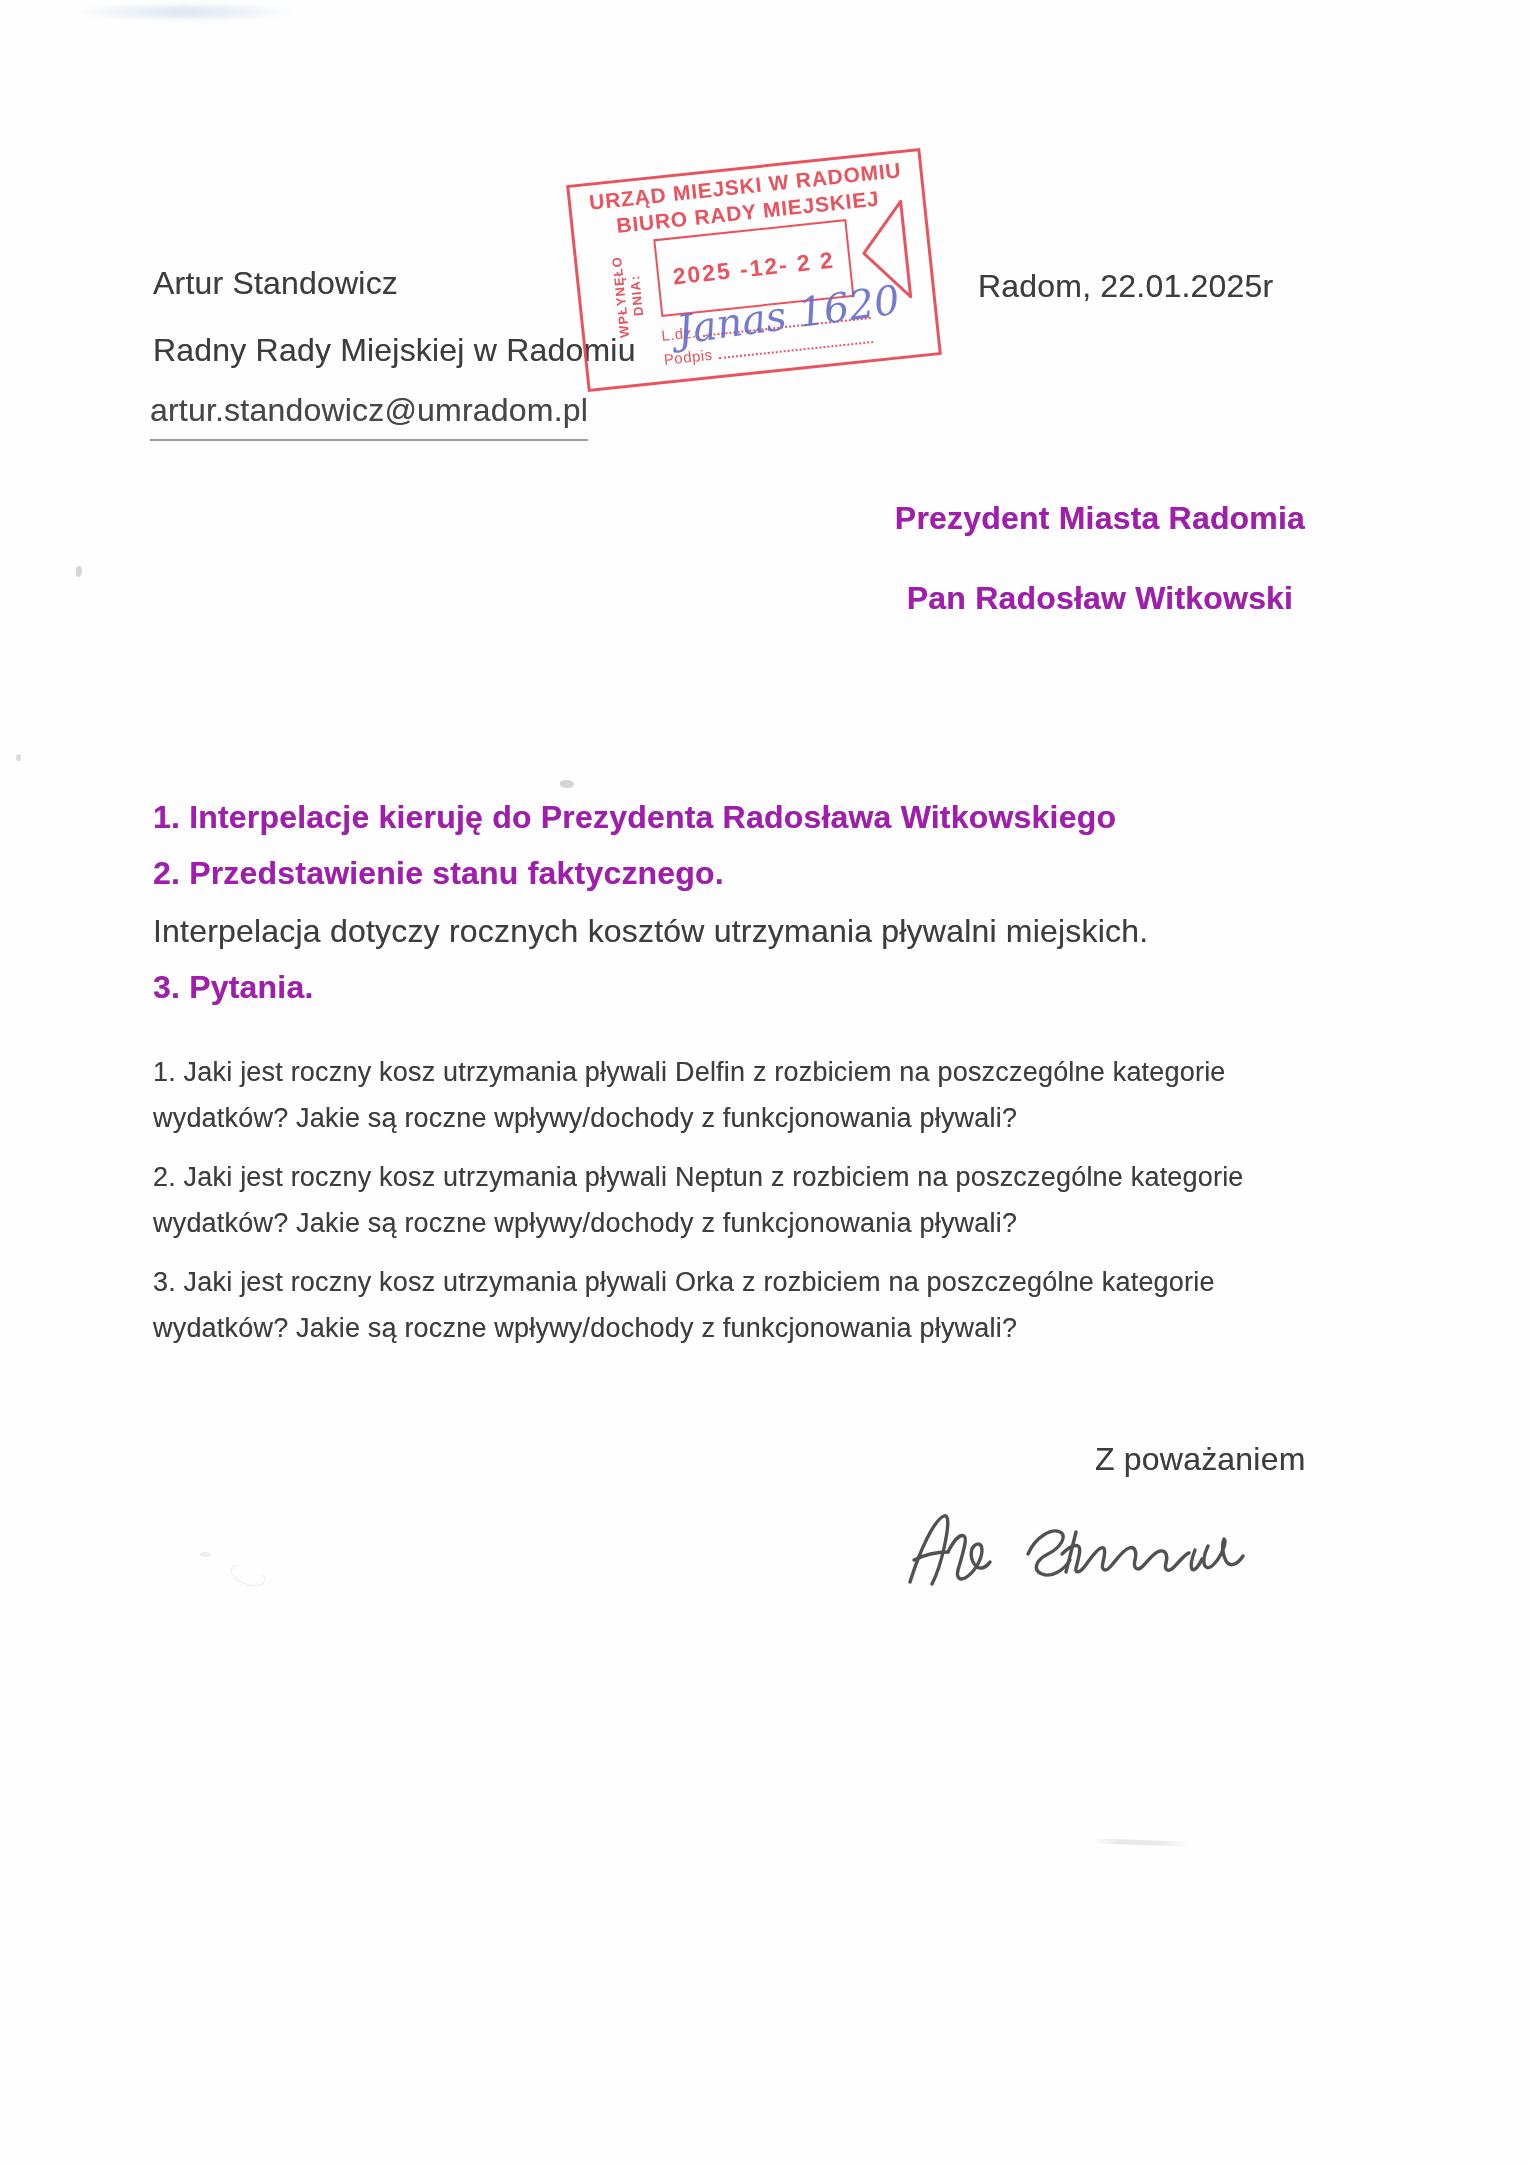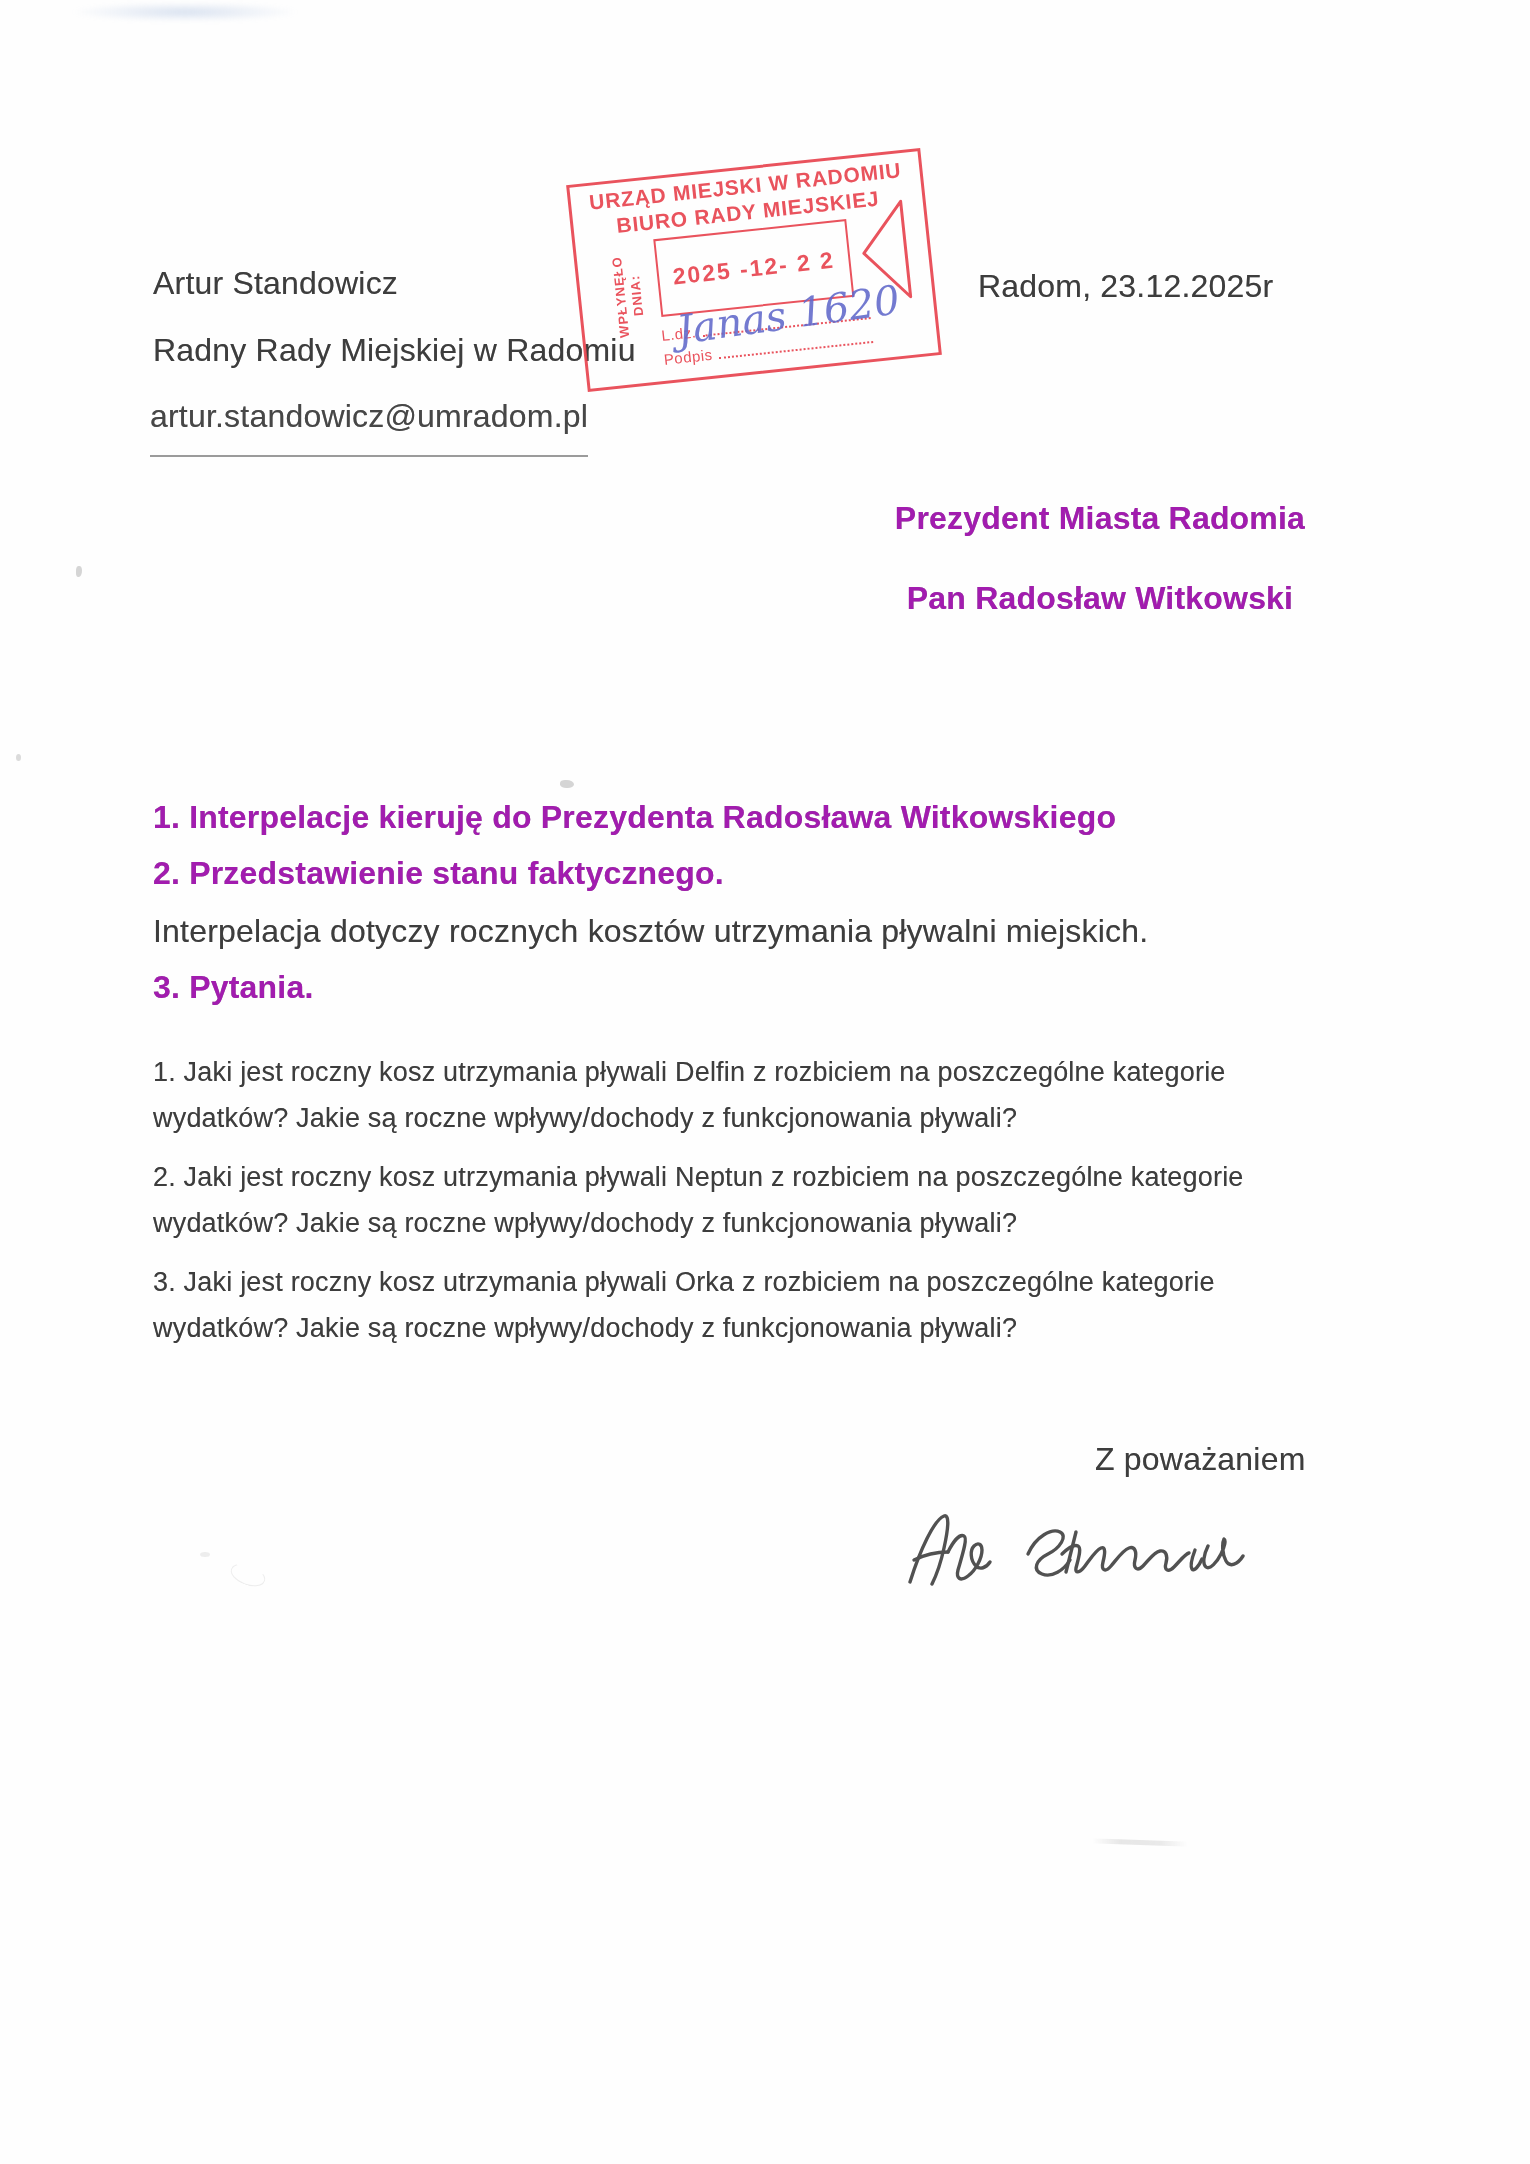--- a/index.html
+++ b/index.html
@@ -13,21 +13,21 @@
     overflow: hidden;
   }
   .txt { position: absolute; font-size: 32px; letter-spacing: 0.2px; white-space: nowrap;
          text-shadow: 0 0 0.5px rgba(40,40,40,0.45); }
   .bold { font-weight: 700; color: #a21caf; }
 
   
   .sender-name  { left: 153px; top: 265px; }
   .sender-title { left: 153px; top: 332px; }
   .sender-email { left: 150px; top: 392px; color: #474747;
-                  border-bottom: 2px solid #9b9b9b; padding-bottom: 20px; margin-top: 6px; }
+                  border-bottom: 2px solid #9b9b9b; padding-bottom: 10px; }
 
   
   .dateline { left: 978px; top: 268px; }
 
   
   .recipient { position: absolute; left: 880px; top: 0; width: 440px; text-align: center; }
   .recipient-line1 { position: absolute; width: 100%; top: 500px; }
   .recipient-line2 { position: absolute; width: 100%; top: 580px; }
 
   
@@ -113,21 +113,21 @@
   <div class="artifact speck speck-b"></div>
   <div class="artifact speck speck-c"></div>
   <div class="artifact speck speck-d"></div>
   <div class="artifact speck-e"></div>
   <div class="artifact streak-br"></div>
 
   <div class="txt sender-name">Artur Standowicz</div>
   <div class="txt sender-title">Radny Rady Miejskiej w Radomiu</div>
   <div class="txt sender-email">artur.standowicz@umradom.pl</div>
 
-  <div class="txt dateline">Radom, 23.12.2025r</div>
+  <div class="txt dateline">Radom, 22.01.2025r</div>
 
   <div class="stamp">
     <div class="stamp-line stamp-line1">URZĄD MIEJSKI W RADOMIU</div>
     <div class="stamp-line">BIURO RADY MIEJSKIEJ</div>
     <div class="stamp-vert">
       <span>WPŁYNĘŁO</span>
       <span>DNIA:</span>
     </div>
     <div class="stamp-datebox">
       <span class="stamp-date">2025 -12- 2 2</span>

